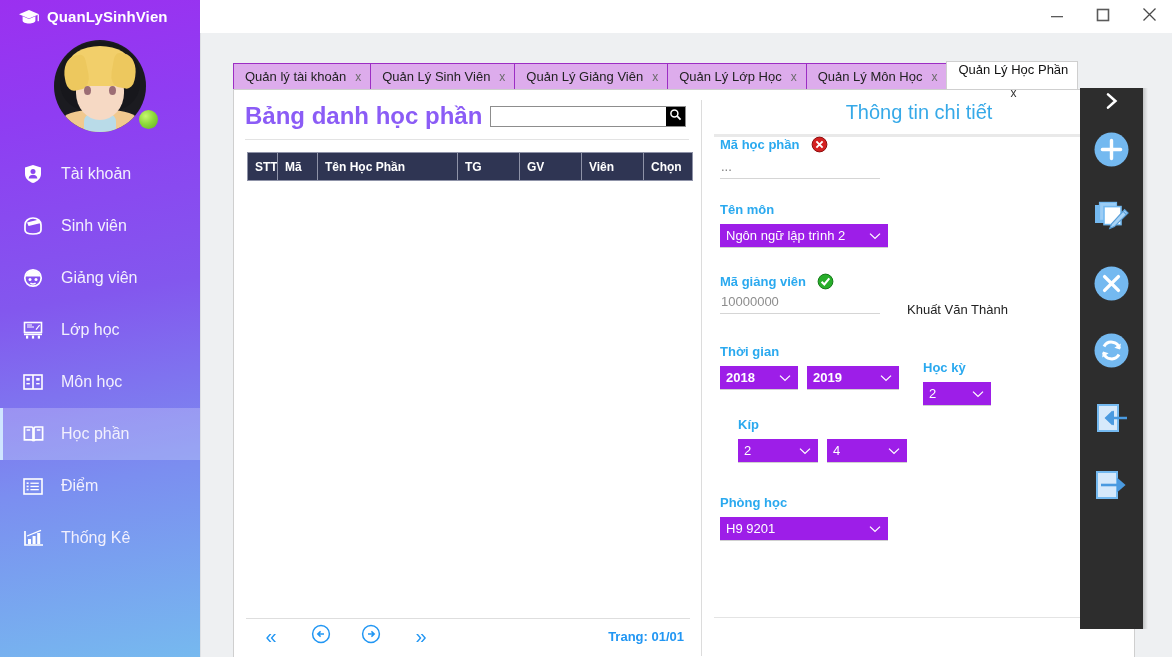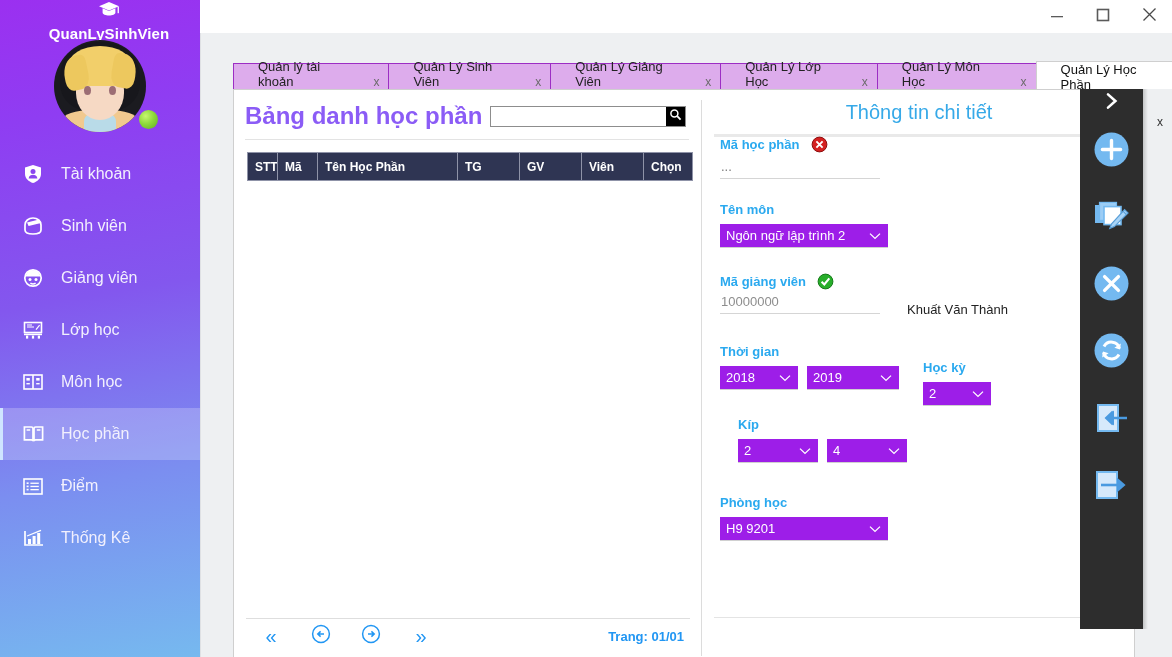--- a/index.html
+++ b/index.html
@@ -19,21 +19,20 @@
   .sidebar {
     position: absolute; left: 0; top: 0;
     width: 200px; height: 657px;
     background: linear-gradient(170deg, #9b30f0 0%, #8f3df2 18%, #8357ee 45%, #7b8ef0 72%, #76b9ef 100%);
     overflow: hidden;
   }
   .brand {
     height: 33px;
     display: flex; align-items: center; gap: 7px;
     padding-left: 18px;
-    flex-direction: column;
   }
   .brand .cap { width: 22px; height: 18px; position: relative; }
   .brand-title {
     color: #ffffff; font-size: 15px; font-weight: bold;
     letter-spacing: .1px;
   }
   .avatar-wrap {
     display: flex; justify-content: center;
     margin-top: 7px; position: relative;
   }
@@ -101,22 +100,22 @@
   .tabstrip {
     position: absolute; left: 32px; top: 28px;
     display: flex; align-items: flex-end;
     height: 28px;
   }
   .tab {
     height: 26px;
     background: #ddacec;
     border: 1px solid #9c2ec4;
     border-bottom: none;
-    display: flex; align-items: flex-end; gap: 23px;
-    padding: 0 9px 0 24px;
+    display: flex; align-items: center; gap: 9px;
+    padding: 0 9px 0 11px;
     font-size: 13px; color: #222;
     cursor: pointer;
     margin-right: -1px;
   }
   .tab.active {
     background: #ffffff;
     border-color: #cfcfcf;
     height: 28px;
     color: #111;
     z-index: 3;
@@ -546,21 +545,21 @@
             </svg>
           </span>
           <div style="margin-top:2px;">
             <input class="underline-input" style="width: 160px; color: rgb(141, 141, 141);" value="10000000">
           </div>
         </div>
         <div class="teacher-name" style="left:205px; top:212px;">Khuất Văn Thành</div>
 
         <div class="field" style="left:18px; top:252px; width:180px;">
           <span class="flabel">Thời gian</span>
-          <div style="display:flex; gap:9px; margin-top:6px;">
+          <div style="display:flex; gap:9px; margin-top:6px;font-weight:bold;">
             <div class="combo" style="width:78px;">
               <span class="cv">2018</span>
               <span class="chev">
                 <svg width="12" height="8" viewBox="0 0 12 8">
                     <path d="M1 1.6 L6 6.4 L11 1.6" stroke="#ffffff" stroke-width="1.3" fill="none"></path>
                   </svg>
               </span>
             </div>
             <div class="combo" style="width:92px;">
               <span class="cv">2019</span>

